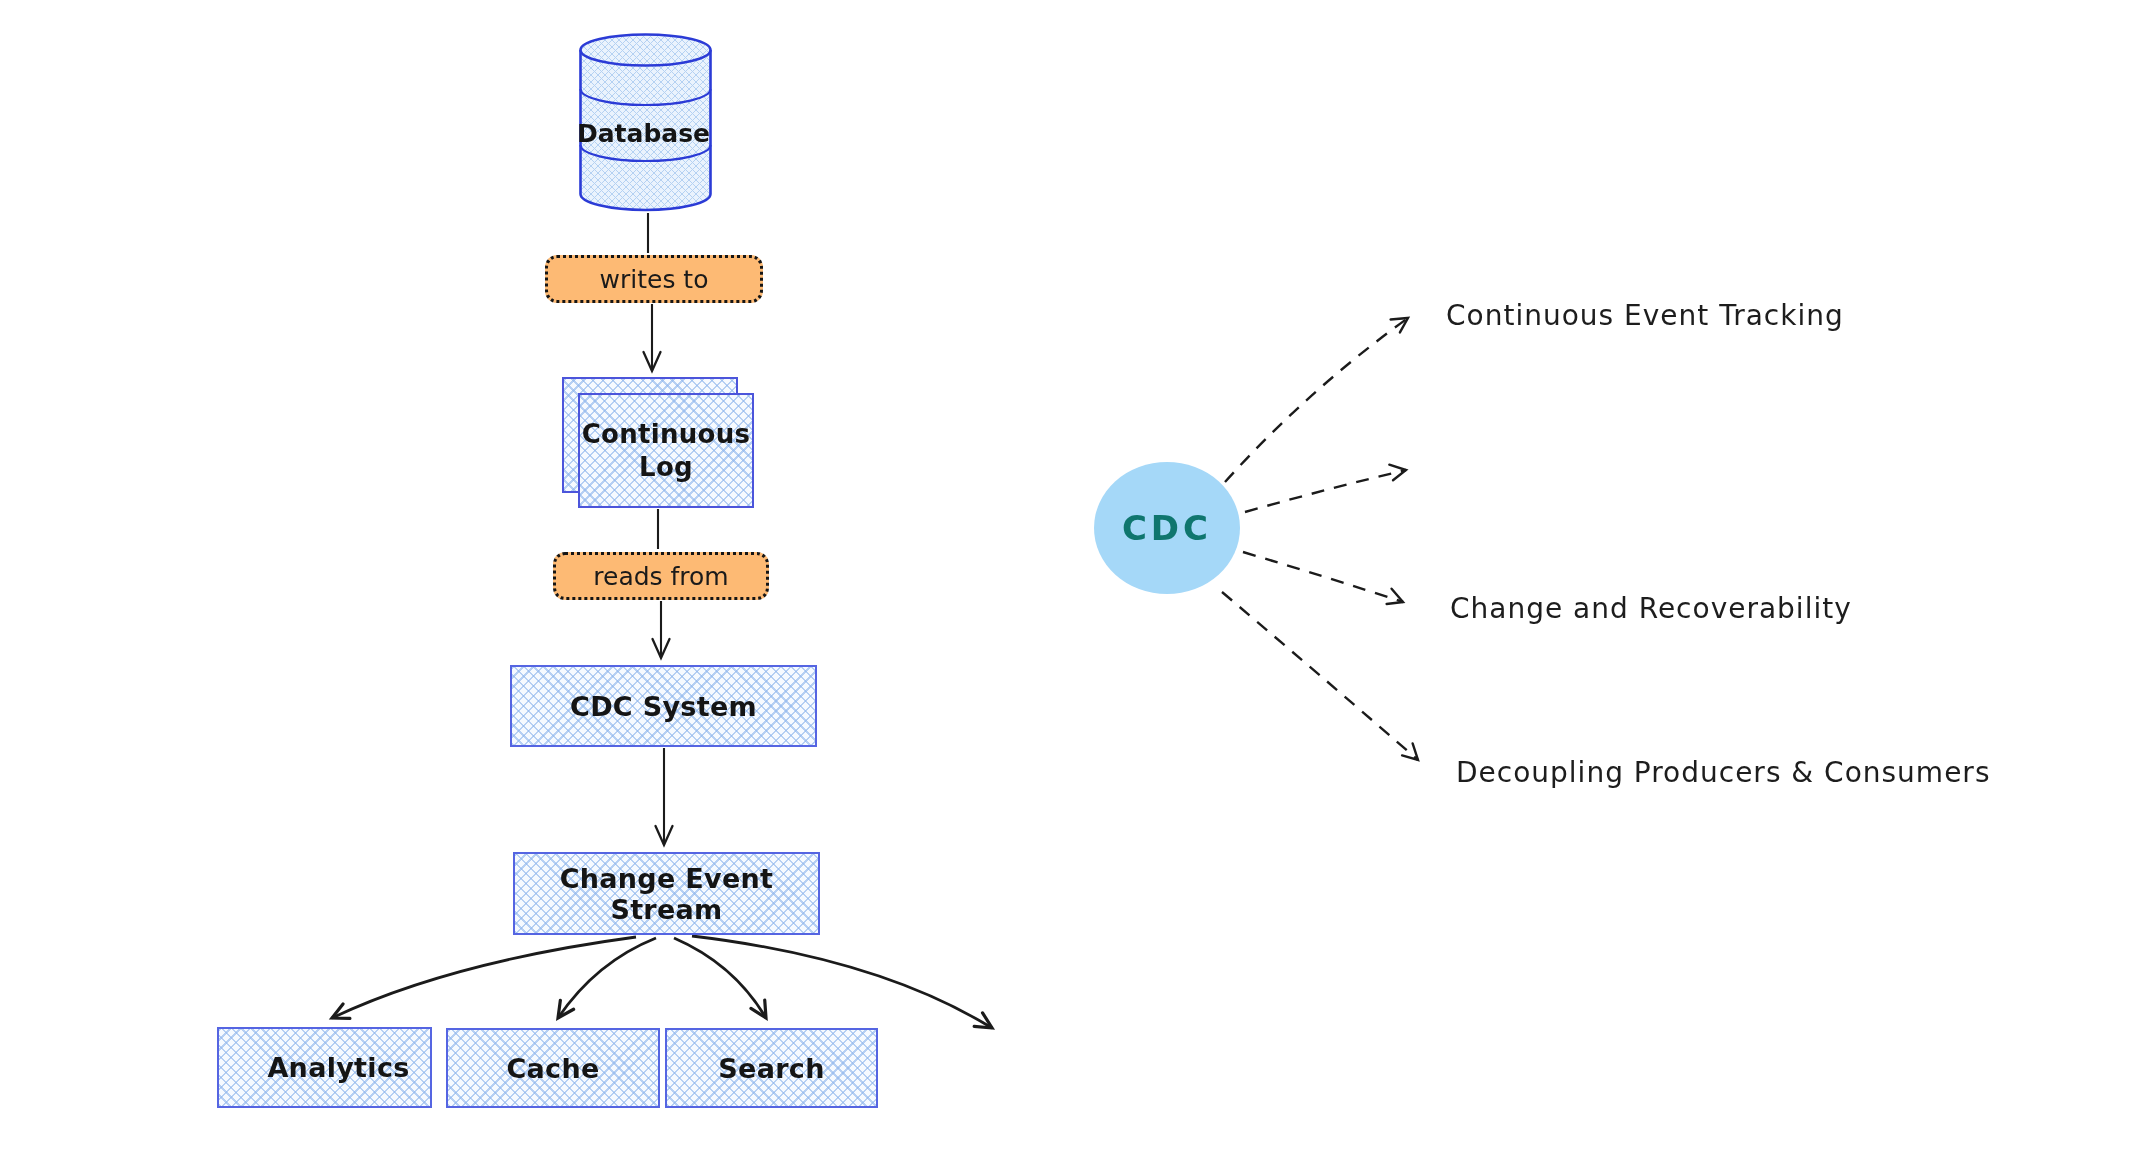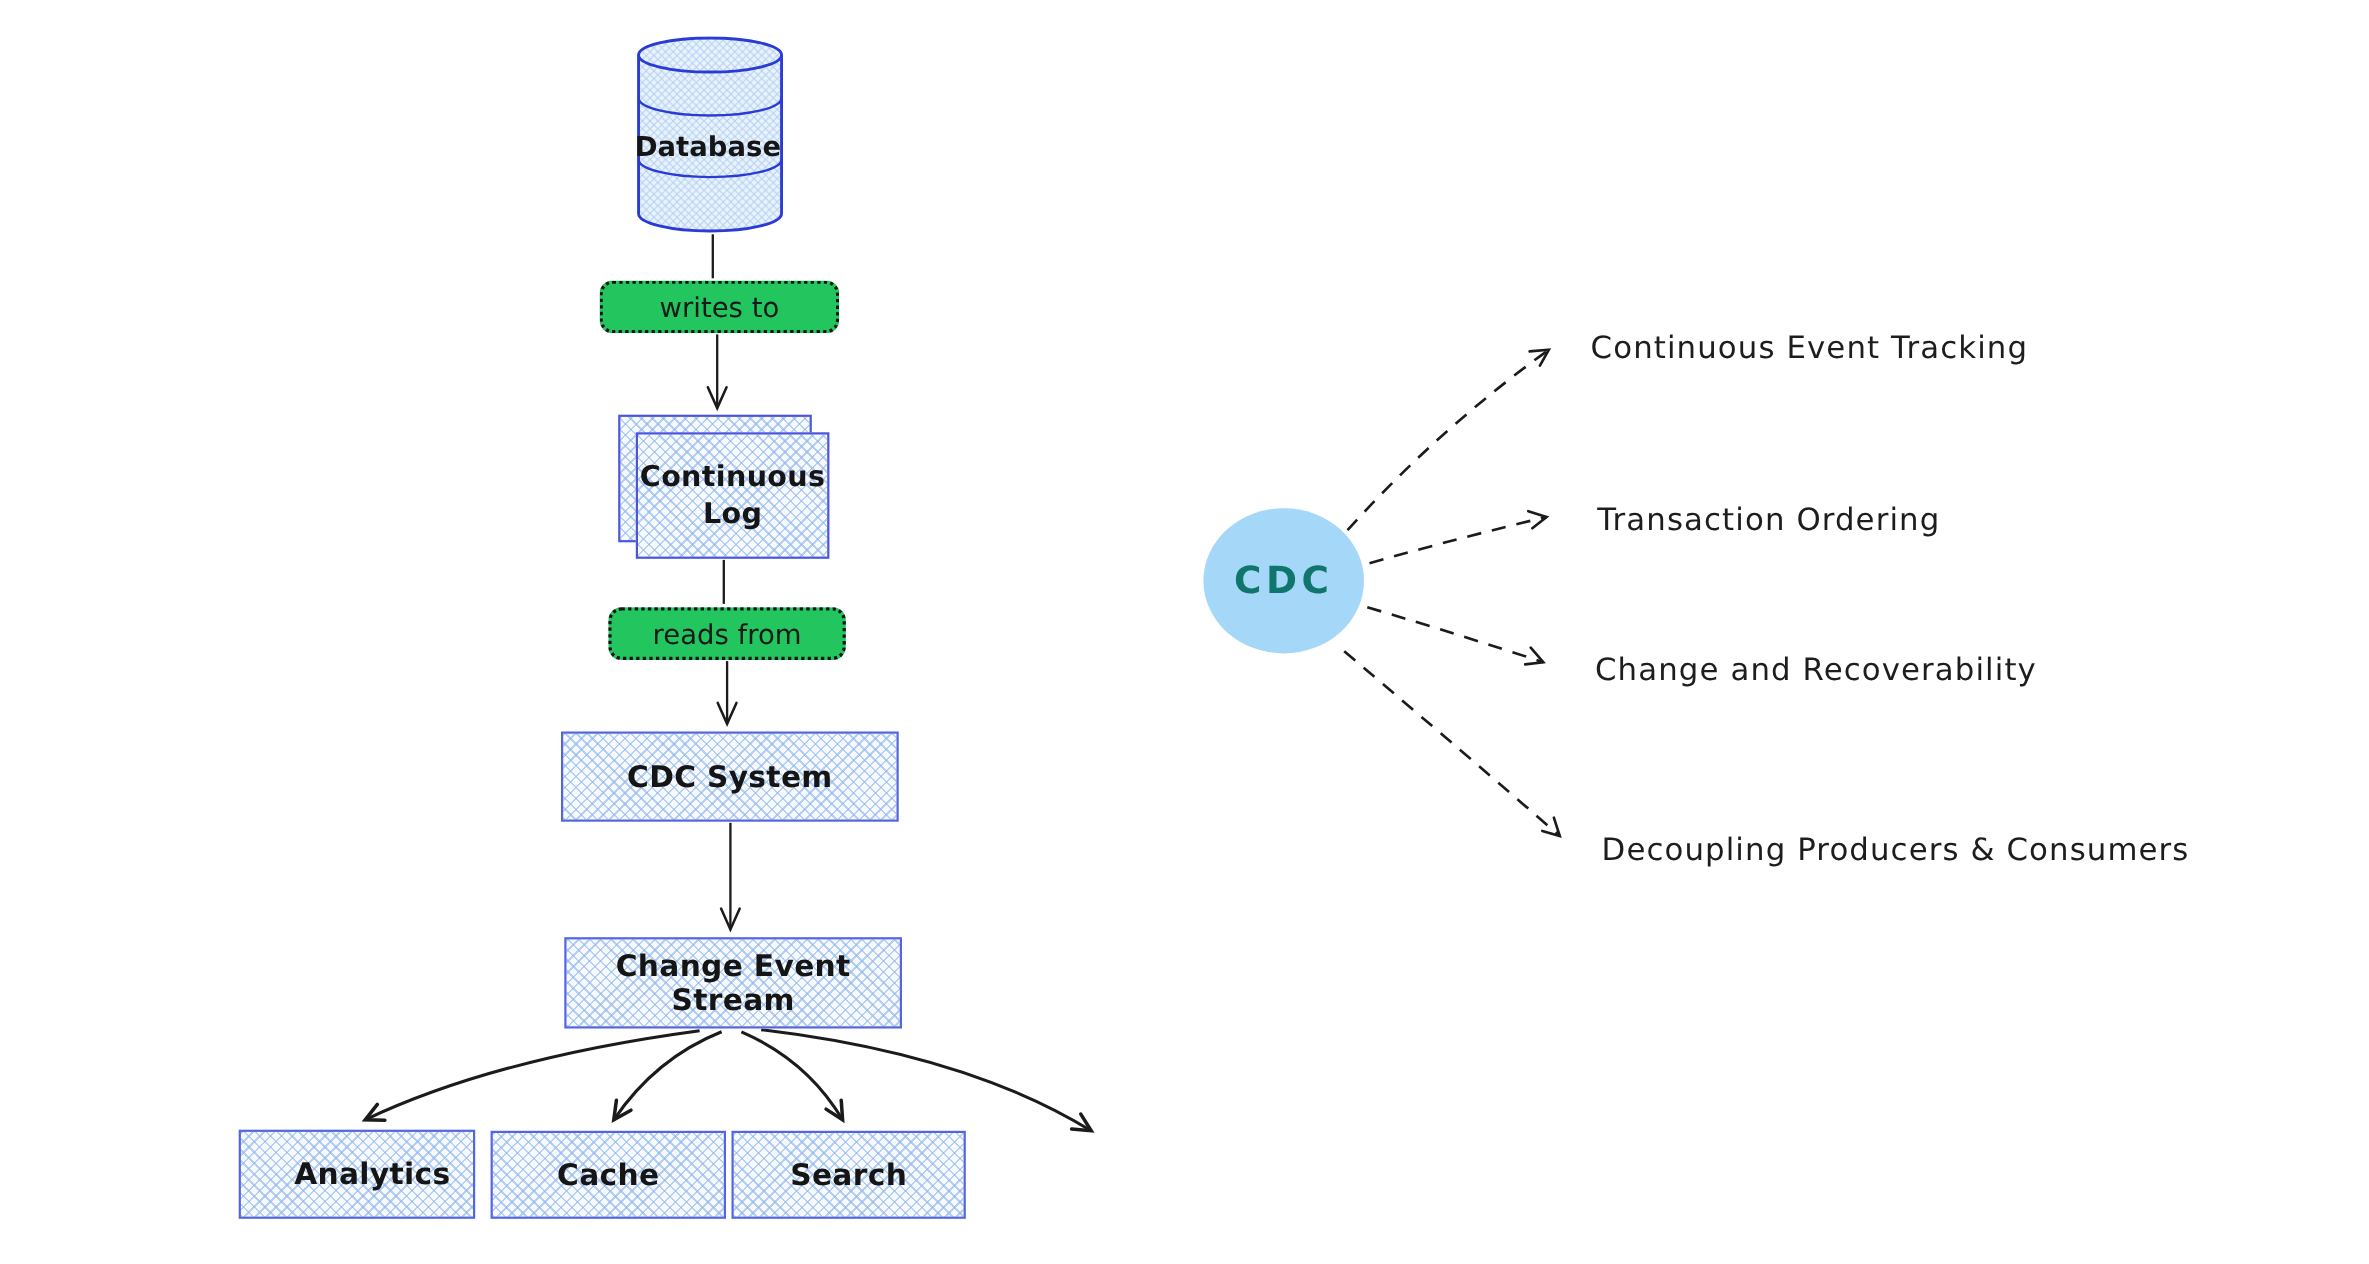--- a/index.html
+++ b/index.html
@@ -25,21 +25,21 @@
   #consumer-search   {left:665px;top:1028px;width:213px;height:80px;}
   #consumer-micro    {left:886px;top:1028px;width:224px;height:82px;font-size:26px;}
 
   
   #tlog-back {left:562px;top:377px;width:176px;height:116px;border-color:#4c55db;}
   #tlog-front{left:578px;top:393px;width:176px;height:115px;border-color:#4c55db;
               font-size:26px;line-height:1.25;}
 
   
   .pill{position:absolute;display:flex;align-items:center;justify-content:center;
-        background:#22c55e;border:3px dotted #151515;border-radius:12px;box-sizing:border-box;
+        background:#fdba74;border:3px dotted #151515;border-radius:12px;box-sizing:border-box;
         font-size:25px;font-weight:500;color:#1a1a1a;}
   #pill-writes{left:545px;top:255px;width:218px;height:48px;}
   #pill-reads {left:553px;top:552px;width:216px;height:48px;}
 
   
   #db-node{position:absolute;left:577px;top:33px;width:137px;height:180px;}
   #db-node .db-label{position:absolute;left:0;top:86px;width:137px;text-align:left;
                      font-weight:800;font-size:25px;color:#151515;}
 
   
@@ -136,17 +136,16 @@
   </div>
   <div class="node hatch" id="consumer-cache">
     <span>Cache</span>
   </div>
 
   <div id="hub">
     <span>CDC</span>
   </div>
 
   <div class="benefit" id="benefit-0">Continuous Event Tracking</div>
-  <div class="benefit" id="benefit-1">Transaction Ordering</div>
   <div class="benefit" id="benefit-2">Change and Recoverability</div>
   <div class="benefit" id="benefit-3">Decoupling Producers &amp; Consumers</div>
 
 </div>
 
 </body></html>

